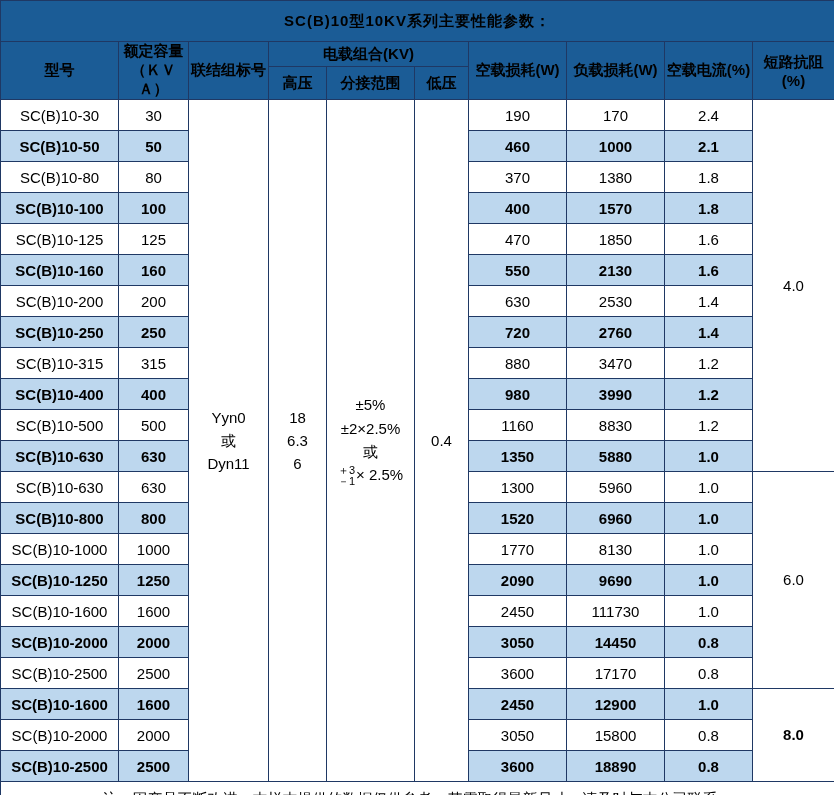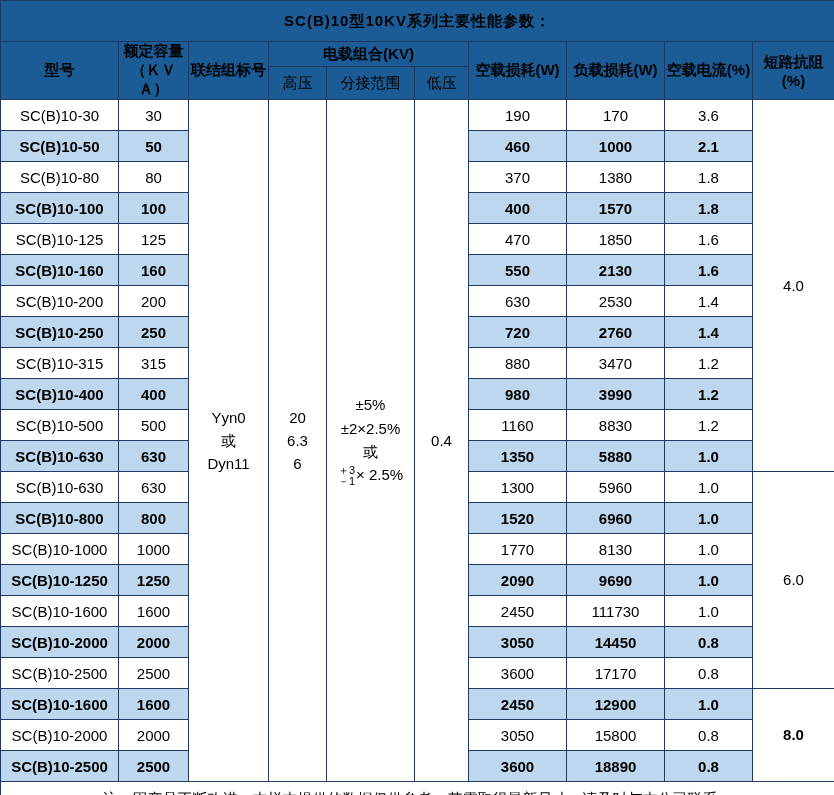--- a/index.html
+++ b/index.html
@@ -41,21 +41,21 @@
   }
   .hdr {
     background: #1b5c96;
     color: #ffffff;
     font-weight: bold;
     font-size: 15px;
   }
   .hdr-sub {
     background: #1b5c96;
     color: #ffffff;
-    font-weight: normal;
+    font-weight: bold;
     font-size: 14px;
   }
   .row-light td {
     background: #ffffff;
   }
   .row-blue td {
     background: #bdd7ee;
     font-weight: bold;
   }
   td.cell {
@@ -131,34 +131,34 @@
 
       <tr class="row-light">
         <td class="cell model">SC(B)10-30</td>
         <td class="cell">30</td>
         <td class="cell merged" rowspan="22">
           <span class="stack">Yyn0</span>
           <span class="stack">或</span>
           <span class="stack">Dyn11</span>
         </td>
         <td class="cell merged" rowspan="22">
-          <span class="stack">20</span>
+          <span class="stack">18</span>
           <span class="stack">6.3</span>
           <span class="stack">6</span>
         </td>
         <td class="cell merged" rowspan="22">
           <span class="stack">±5%</span>
           <span class="stack">±2×2.5%</span>
           <span class="stack">或</span>
           <span class="stack"><span class="frac"><span>＋3</span><br><span>－1</span></span><span>× 2.5%</span></span>
         </td>
         <td class="cell merged" rowspan="22">0.4</td>
         <td class="cell">190</td>
         <td class="cell">170</td>
-        <td class="cell">3.6</td>
+        <td class="cell">2.4</td>
         <td class="cell merged" rowspan="12">4.0</td>
       </tr>
 
       <tr class="row-blue">
         <td class="cell model">SC(B)10-50</td>
         <td class="cell">50</td>
         <td class="cell">460</td>
         <td class="cell">1000</td>
         <td class="cell">2.1</td>
       </tr>

